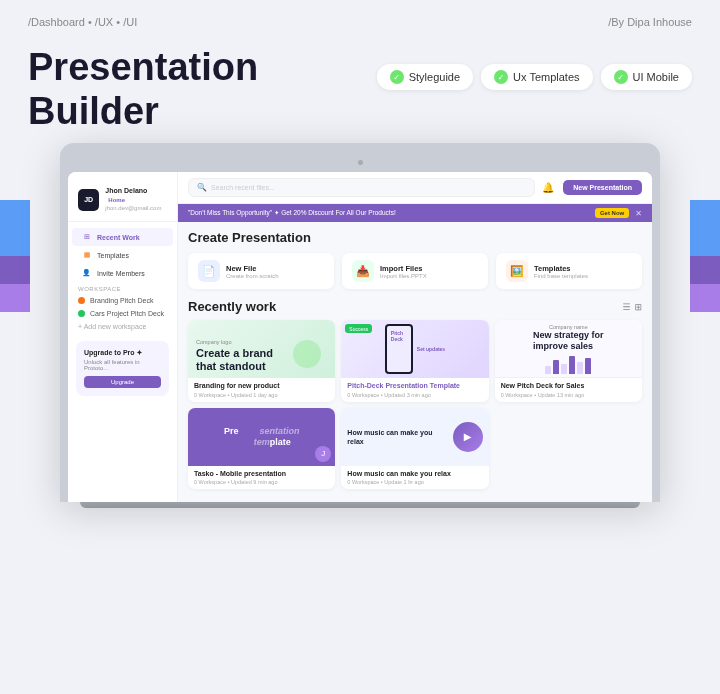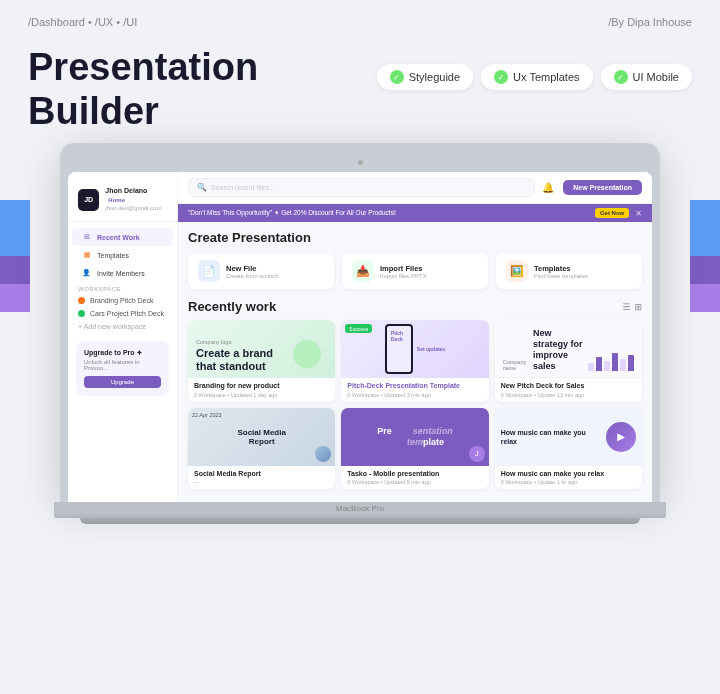--- a/index.html
+++ b/index.html
@@ -678,54 +678,41 @@
                       <div style="margin-left:4px;font-size:5px;color:#7c5cbf;font-weight:700;line-height:1.3;">Set updates</div>
                     </div>
                   </div>
                   <div class="recent-card-info">
                     <div class="recent-card-title" style="color:#7c5cbf;">Pitch-Deck Presentation Template</div>
                     <div class="recent-card-meta">0 Workspace • Updated 3 min ago</div>
                   </div>
                 </div>
 
                 <div class="recent-card">
-                  <div class="recent-card-thumb thumb-white" style="flex-direction:row;align-items:flex-end;padding:6px 8px;height:58px;justify-content:center;">
+                  <div class="recent-card-thumb thumb-white" style="flex-direction:column;align-items:center;padding:6px 8px;height:58px;justify-content:center;">
                     <div style="font-size:5.5px;color:#888;">Company name</div>
                     <div style="font-size:9px;font-weight:800;color:#1a1a2e;line-height:1.2;">New strategy for<br>improve sales</div>
                     <div class="bar-chart">
                       <div class="bar-item" style="height:8px;"></div>
                       <div class="bar-item active" style="height:14px;"></div>
                       <div class="bar-item" style="height:10px;"></div>
                       <div class="bar-item active" style="height:18px;"></div>
                       <div class="bar-item" style="height:12px;"></div>
                       <div class="bar-item active" style="height:16px;"></div>
                     </div>
                   </div>
                   <div class="recent-card-info">
                     <div class="recent-card-title">New Pitch Deck for Sales</div>
                     <div class="recent-card-meta">0 Workspace • Update 13 min ago</div>
                   </div>
                 </div>
               </div>
 
               <div class="recent-row2">
 
-                <div class="recent-card">
-                  <div class="recent-card-thumb thumb-photo" style="position:relative;">
-                    <div style="position:absolute;top:4px;left:4px;font-size:5.5px;color:#555;">22 Apr 2023</div>
-                    <div style="font-size:8px;font-weight:700;color:#1a1a2e;text-align:center;padding:8px;">Social Media<br>Report</div>
-                    <div style="position:absolute;bottom:4px;right:4px;width:16px;height:16px;background:#ddd;border-radius:50%;overflow:hidden;">
-                      <div style="width:100%;height:100%;background:linear-gradient(135deg,#a0c4e0,#7090c0);"></div>
-                    </div>
-                  </div>
-                  <div class="recent-card-info">
-                    <div class="recent-card-title">Social Media Report</div>
-                    <div class="recent-card-meta">—</div>
-                  </div>
-                </div>
 
                 <div class="recent-card">
                   <div class="pres-template-thumb">
                     <div class="pres-template-text">Pre<span>sentation</span><br><span>tem</span>plate</div>
                     <div style="position:absolute;bottom:4px;right:4px;width:16px;height:16px;background:#a87de8;border-radius:50%;display:flex;align-items:center;justify-content:center;color:#fff;font-size:8px;">J</div>
                   </div>
                   <div class="recent-card-info">
                     <div class="recent-card-title">Tasko - Mobile presentation</div>
                     <div class="recent-card-meta">0 Workspace • Updated 9 min ago</div>
                   </div>
@@ -741,18 +728,15 @@
                     <div class="recent-card-meta">0 Workspace • Update 1 hr ago</div>
                   </div>
                 </div>
               </div>
 
             </div>
           </div>
         </div>
       </div>
     </div>
-    <div class="laptop-base">
-      <div class="laptop-label">MacBook Pro</div>
-    </div>
     <div class="laptop-foot"></div>
   </div>
 </div>
 
 </body></html>

